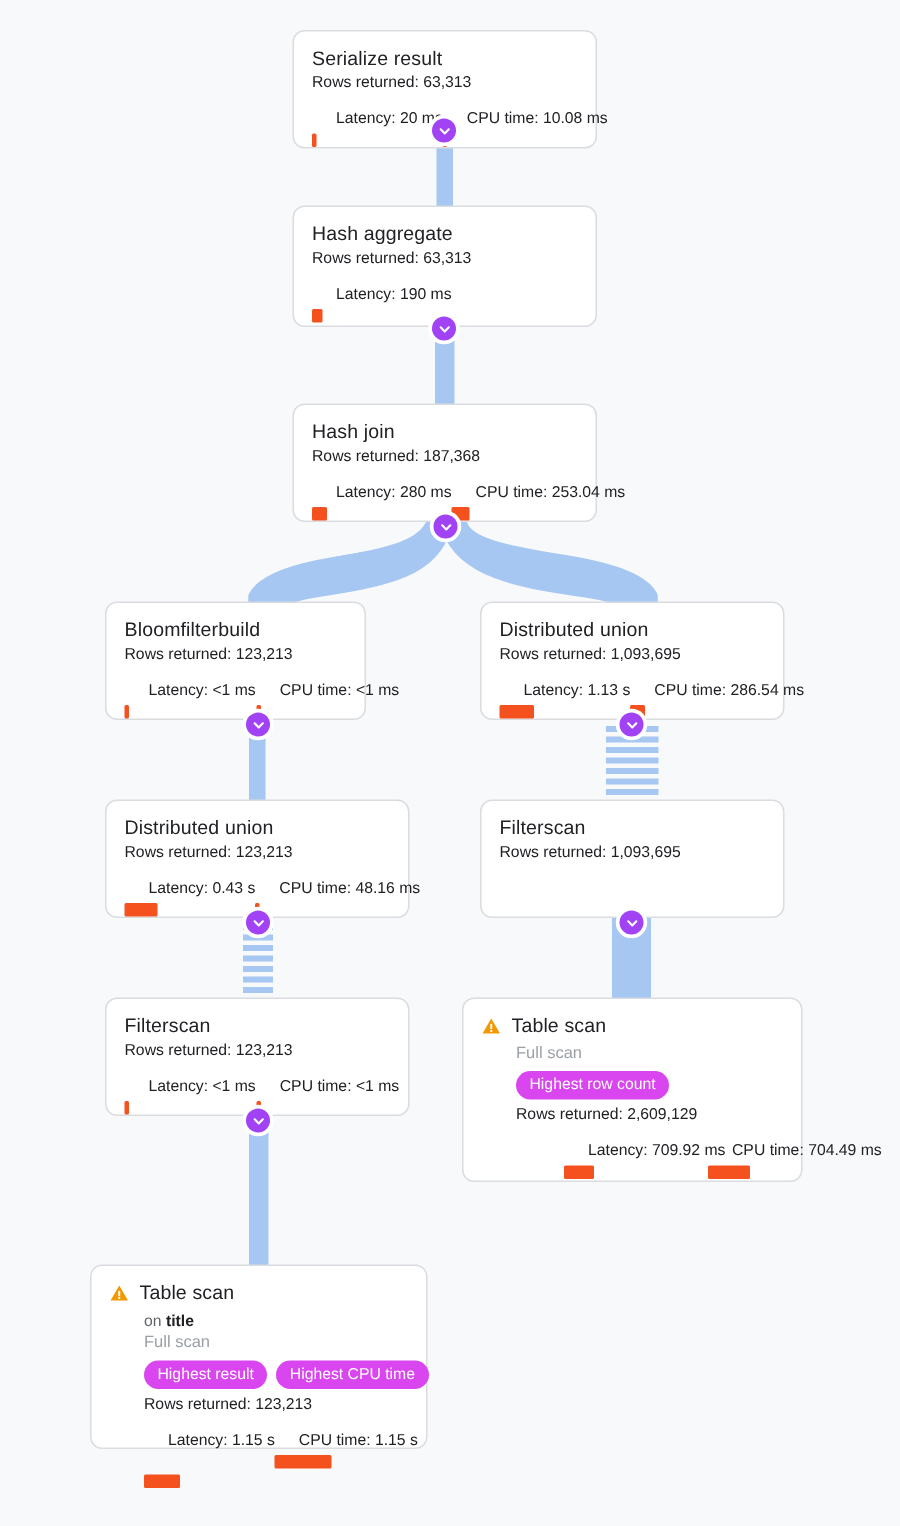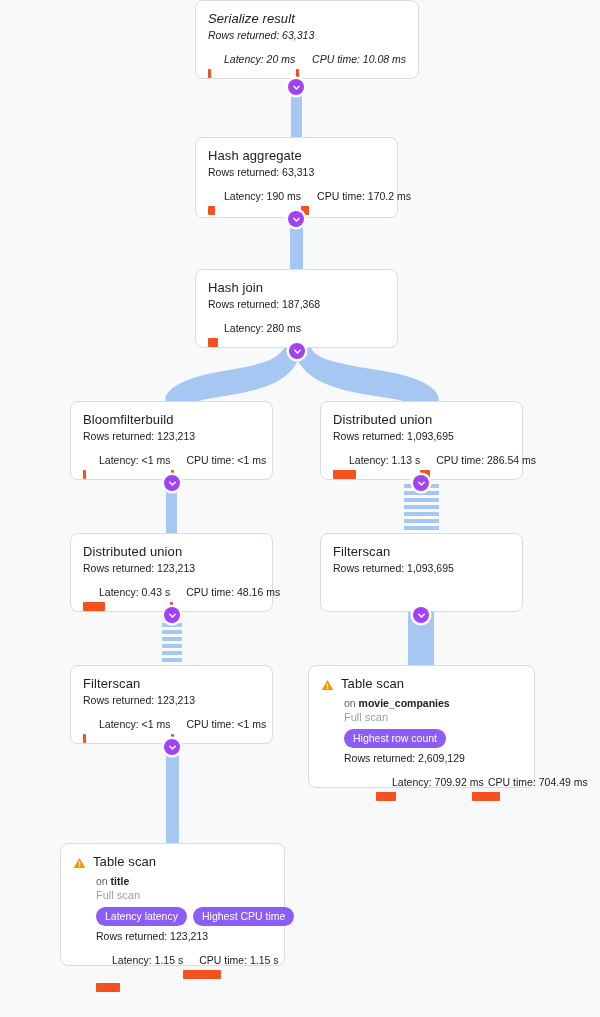--- a/index.html
+++ b/index.html
@@ -65,21 +65,21 @@
     font-size: 11px;
     color: #9aa0a6;
     line-height: 15px;
   }
   .badges {
     display: flex;
     gap: 6px;
     margin: 4px 0 3px 0;
   }
   .badge {
-    background: #8b5cf6;
+    background: #d946ef;
     color: #ffffff;
     font-size: 10.5px;
     line-height: 14px;
     border-radius: 11px;
     padding: 2px 9px 3px 9px;
     white-space: nowrap;
   }
   .rows {
     font-size: 10.5px;
     color: #202124;
@@ -224,21 +224,21 @@
     <svg width="9" height="9" viewBox="0 0 10 10">
         <path d="M2 3.6 L5 6.6 L8 3.6" stroke="#ffffff" stroke-width="1.6" fill="none" stroke-linecap="round" stroke-linejoin="round"></path>
       </svg>
   </div>
   <div class="chev" style="left:164px; top:739px;">
     <svg width="9" height="9" viewBox="0 0 10 10">
         <path d="M2 3.6 L5 6.6 L8 3.6" stroke="#ffffff" stroke-width="1.6" fill="none" stroke-linecap="round" stroke-linejoin="round"></path>
       </svg>
   </div>
 
-  <div class="node" style="left:195px; top:0; width:224px; height:79px;font-style:italic;">
+  <div class="node" style="left:195px; top:20px; width:203px; height:79px;">
     <div class="node-head">
       <div class="node-title">Serialize result</div>
     </div>
     <div class="rows">Rows returned: 63,313</div>
     <div class="metrics">
       <div class="metric" style="width:95px;">
         <span class="metric-label">Latency: 20 ms</span>
         <span class="metric-bar" style="width:3px;"></span>
       </div>
       <div class="metric">
@@ -251,41 +251,41 @@
   <div class="node" style="left:195px; top:137px; width:203px; height:81px;">
     <div class="node-head">
       <div class="node-title">Hash aggregate</div>
     </div>
     <div class="rows">Rows returned: 63,313</div>
     <div class="metrics">
       <div class="metric" style="width:95px;">
         <span class="metric-label">Latency: 190 ms</span>
         <span class="metric-bar" style="width:7px;"></span>
       </div>
-      <div class="metric">
-        <span class="metric-label">CPU time: 170.2 ms</span>
-        <span class="metric-bar" style="width:8px;"></span>
-      </div>
     </div>
   </div>
 
   <div class="node" style="left:195px; top:269px; width:203px; height:79px;">
     <div class="node-head">
       <div class="node-title">Hash join</div>
     </div>
     <div class="rows">Rows returned: 187,368</div>
     <div class="metrics">
       <div class="metric" style="width:95px;">
         <span class="metric-label">Latency: 280 ms</span>
         <span class="metric-bar" style="width:10px;"></span>
       </div>
-    </div>
-  </div>
-
-  <div class="node" style="left:70px; top:401px; width:203px; height:79px;">
+      <div class="metric">
+        <span class="metric-label">CPU time: 253.04 ms</span>
+        <span class="metric-bar" style="width:12px;"></span>
+      </div>
+    </div>
+  </div>
+
+  <div class="node" style="left:70px; top:401px; width:174px; height:79px;">
     <div class="node-head">
       <div class="node-title">Bloomfilterbuild</div>
     </div>
     <div class="rows">Rows returned: 123,213</div>
     <div class="metrics">
       <div class="metric" style="width:90px;">
         <span class="metric-label">Latency: &lt;1 ms</span>
         <span class="metric-bar" style="width:3px;"></span>
       </div>
       <div class="metric">
@@ -360,21 +360,20 @@
             <path d="M7 1 L13.3 12 L0.7 12 Z" fill="#f29900"></path>
             <rect x="6.3" y="5" width="1.4" height="3.8" fill="#ffffff"></rect>
             <rect x="6.3" y="9.4" width="1.4" height="1.4" fill="#ffffff"></rect>
           </svg>
       </span>
       <div>
         <div class="node-title">Table scan</div>
       </div>
     </div>
     <div class="indented">
-      <div class="node-sub"><span>on </span><b>movie_companies</b></div>
       <div class="node-scan">Full scan</div>
       <div class="badges">
         <span class="badge">Highest row count</span>
       </div>
       <div class="rows">Rows returned: 2,609,129</div>
       <div class="metrics">
         <div class="metric" style="width:96px;margin-left:32px;">
           <span class="metric-label">Latency: 709.92 ms</span>
           <span class="metric-bar" style="width:20px;"></span>
         </div>
@@ -396,21 +395,21 @@
           </svg>
       </span>
       <div>
         <div class="node-title">Table scan</div>
       </div>
     </div>
     <div class="indented">
       <div class="node-sub"><span>on </span><b>title</b></div>
       <div class="node-scan">Full scan</div>
       <div class="badges">
-        <span class="badge">Latency latency</span>
+        <span class="badge">Highest result</span>
         <span class="badge">Highest CPU time</span>
       </div>
       <div class="rows">Rows returned: 123,213</div>
       <div class="metrics">
         <div class="metric" style="width:96px;gap:13px;">
           <span class="metric-label">Latency: 1.15 s</span>
           <span class="metric-bar" style="width:24px;"></span>
         </div>
         <div class="metric">
           <span class="metric-label">CPU time: 1.15 s</span>

